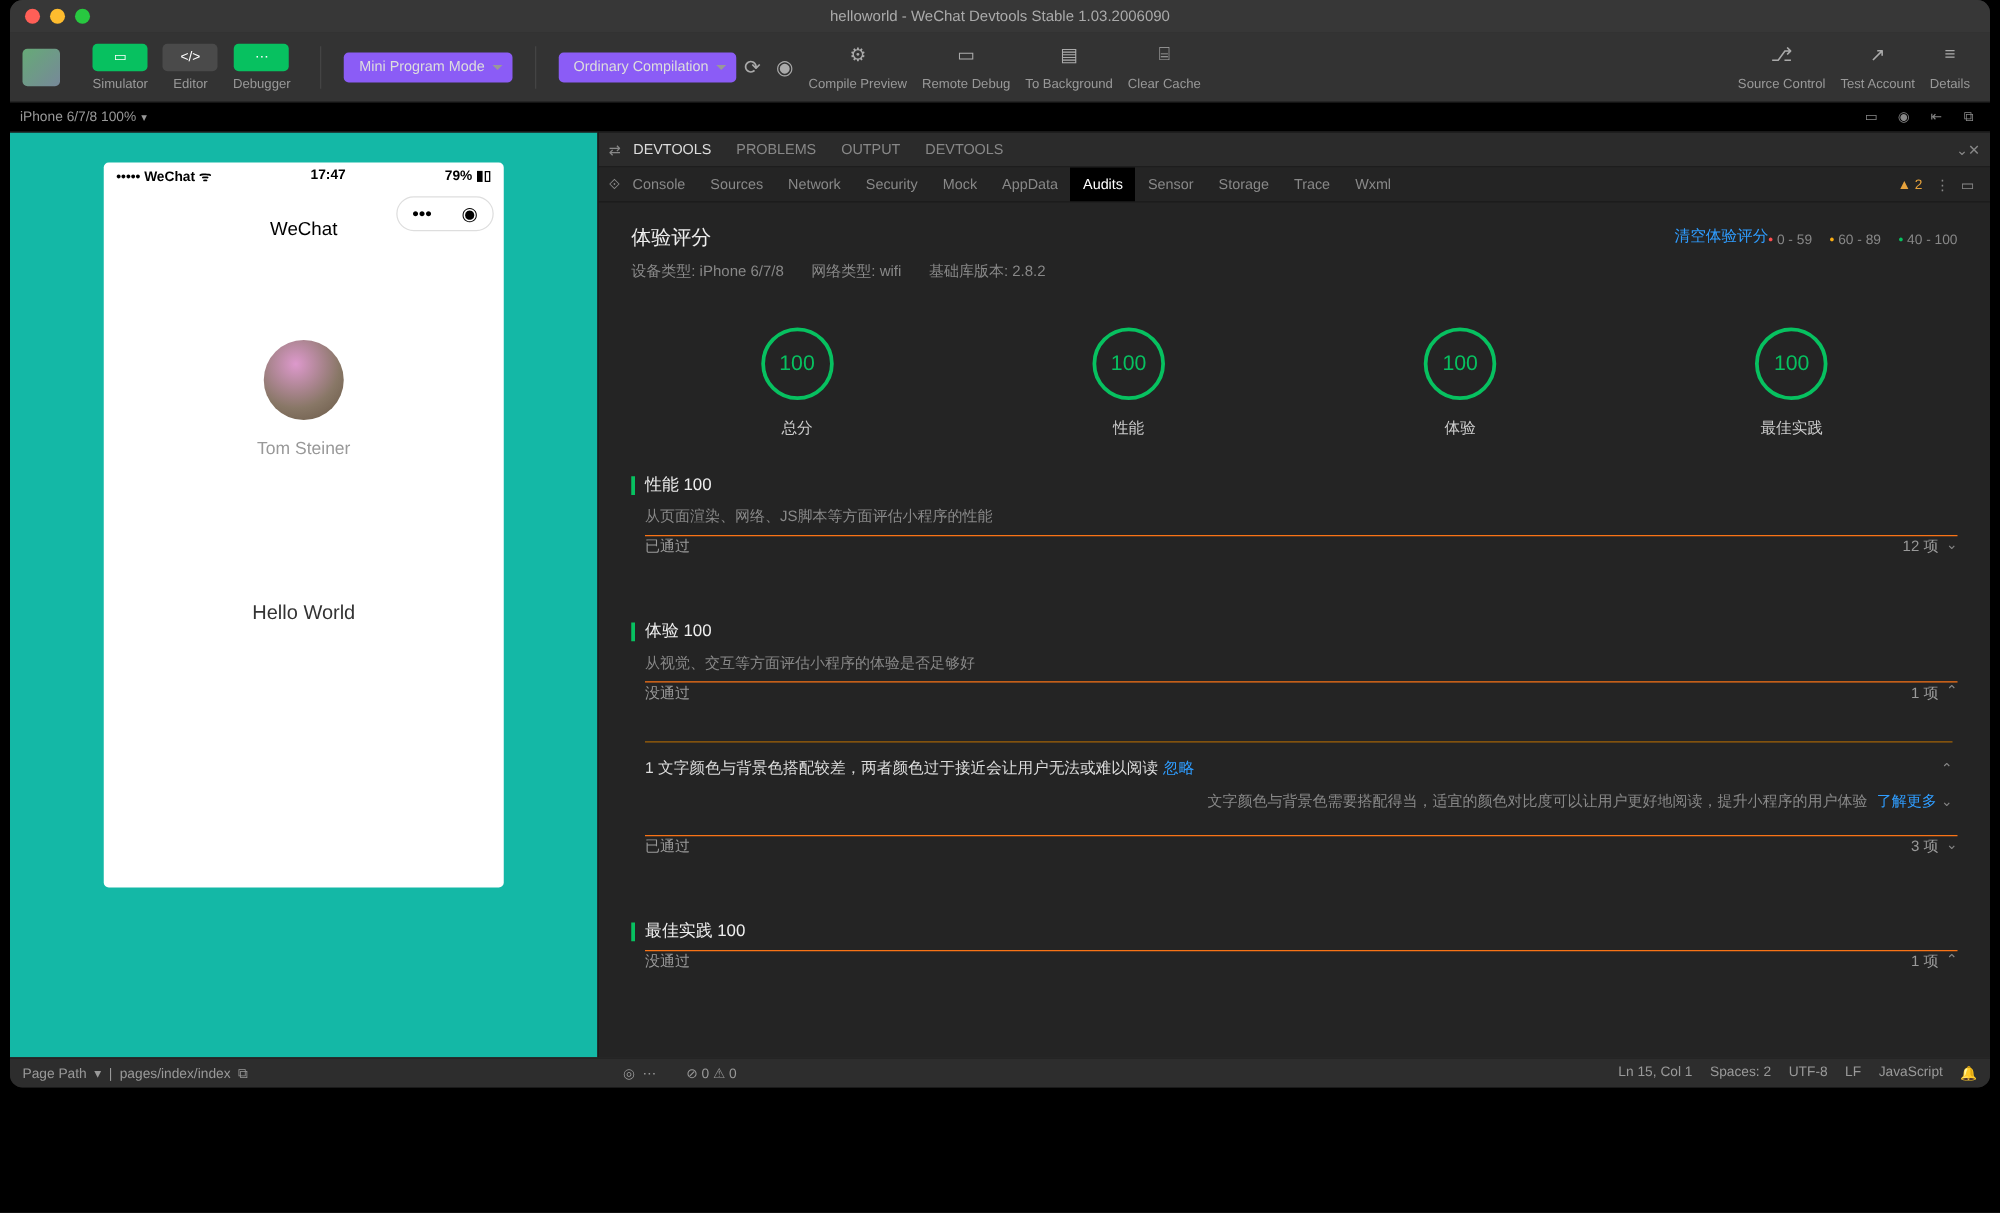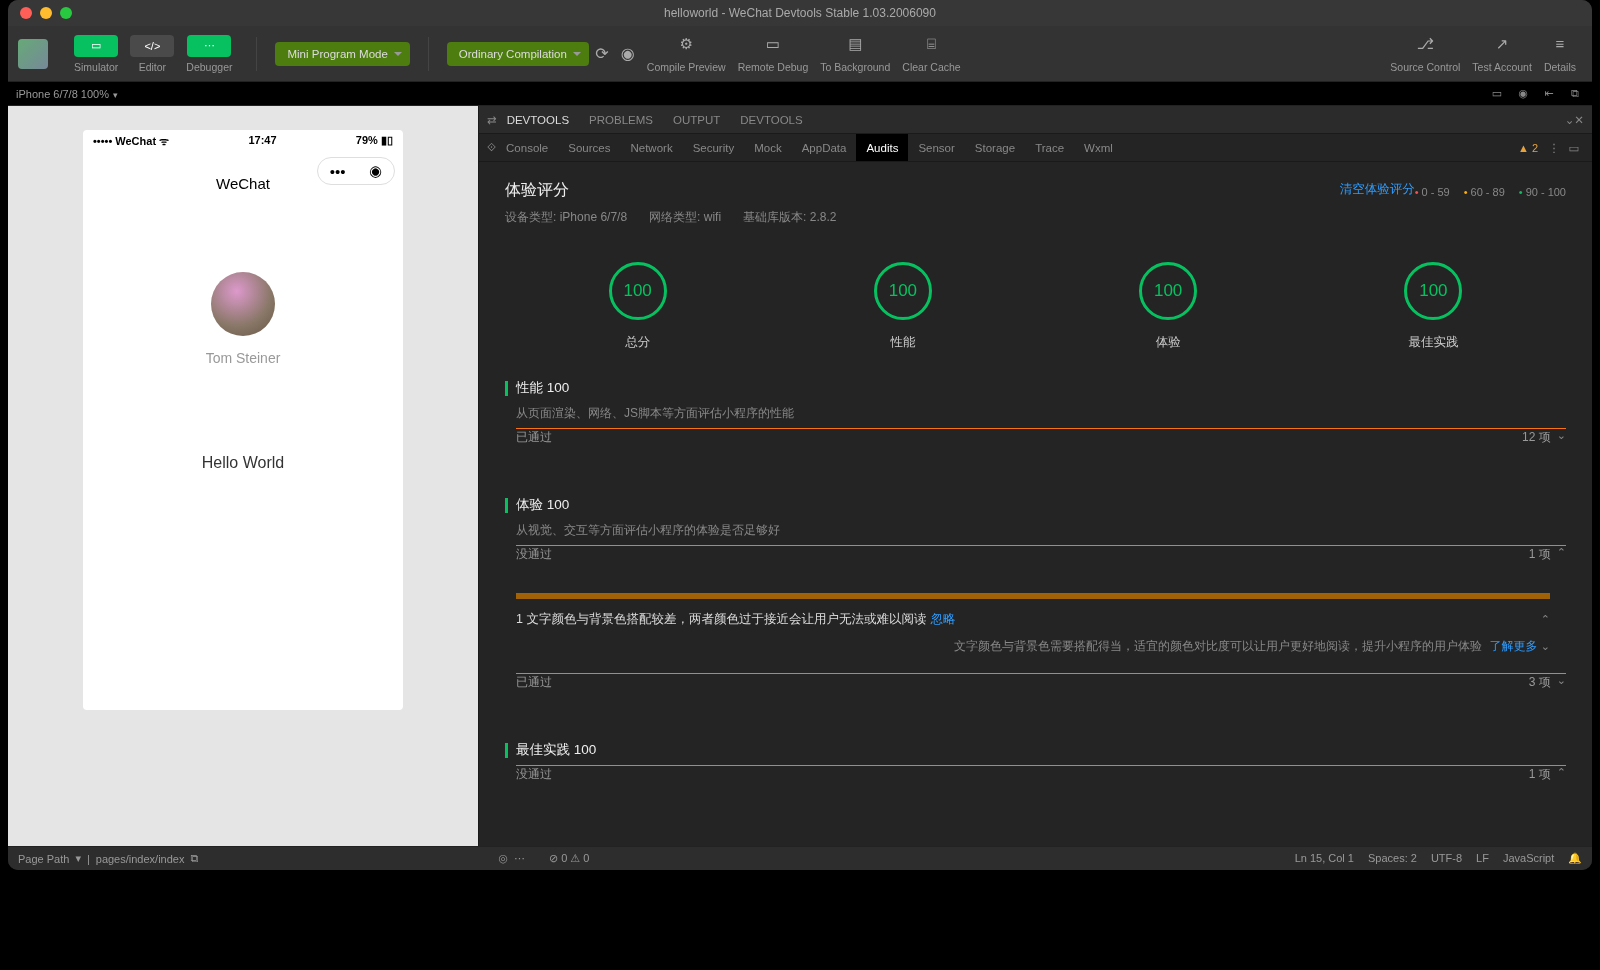--- a/index.html
+++ b/index.html
@@ -17,44 +17,44 @@
 
 
 .toolbar { height: 56px; background: #333; display: flex; align-items: center; padding: 0 10px; border-bottom: 1px solid #222; }
 .avatar-sm { width: 30px; height: 30px; border-radius: 4px; background: linear-gradient(135deg,#6a7,#789); margin-right: 20px; }
 .tbtn { display: flex; flex-direction: column; align-items: center; justify-content: center; margin: 0 6px; cursor: pointer; }
 .tbtn .pill { width: 44px; height: 22px; border-radius: 4px; display: flex; align-items: center; justify-content: center; color: #fff; font-size: 11px; }
 .tbtn .pill.green { background: #07c160; }
 .tbtn .pill.gray { background: #4a4a4a; }
 .tbtn .lbl { font-size: 10.5px; color: #999; margin-top: 4px; }
 .tb-sep { width: 1px; height: 34px; background: #444; margin: 0 18px; }
-.dropdown { height: 24px; background: #4d7c0f; border-radius: 4px; padding: 0 22px 0 12px; font-size: 11.5px; color: #ddd; display: flex; align-items: center; position: relative; cursor: pointer; }
+.dropdown { height: 24px; background: #8b5cf6; border-radius: 4px; padding: 0 22px 0 12px; font-size: 11.5px; color: #ddd; display: flex; align-items: center; position: relative; cursor: pointer; }
 .dropdown::after { content: ""; position: absolute; right: 8px; top: 50%; width: 0; height: 0; border: 4px solid transparent; border-top-color: #999; transform: translateY(-2px); }
 .icon-btn { width: 26px; height: 24px; display:flex; align-items:center; justify-content:center; color:#aaa; cursor:pointer; }
 .spacer { flex: 1; }
 
 
 .secbar { height: 24px; background: #000000; display: flex; align-items: center; padding: 0 8px; font-size: 11px; color: #999; border-bottom: 1px solid #222; }
 .secbar .dev { cursor:pointer; }
 .secbar .dev::after { content:"▾"; margin-left:4px; font-size:9px; }
 .secbar .mini-ico { width:18px; height:18px; display:inline-flex; align-items:center; justify-content:center; margin-left:8px; cursor:pointer; color:#888; }
 
 
 .main { flex: 1; display: flex; overflow: hidden; }
 
 
-.sim-pane { width: 470px; background: #e5e5e5; display:flex; flex-direction:column; align-items:center; padding-top: 24px; }
+.sim-pane { width: 470px; background: #14b8a6; display:flex; flex-direction:column; align-items:center; padding-top: 24px; }
 .phone { width: 320px; height: 580px; background: #fff; border-radius: 4px; overflow: hidden; display:flex; flex-direction:column; color:#000; }
 .status { height: 20px; display:flex; align-items:center; justify-content:space-between; padding: 0 10px; font-size: 11px; font-weight:600; }
 .navbar { height: 42px; display:flex; align-items:flex-end; justify-content:center; position: relative; font-size:15px; }
 .nav-capsule { position:absolute; right:8px; top:7px; width:78px; height:28px; border:1px solid #dedede; border-radius:18px; display:flex; align-items:center; justify-content:space-around; }
 .phone-body { flex:1; display:flex; flex-direction:column; align-items:center; padding-top: 80px; }
 .avatar-lg { width: 64px; height:64px; border-radius:50%; background: radial-gradient(circle at 40% 30%, #d9c, #876 60%, #654); }
 .username { margin-top:14px; color:#999; font-size:14px; }
-.hello { margin-top: 88px; font-size:16px; color:#333; }
+.hello { margin-top: 116px; font-size:16px; color:#333; }
 
 
 .dev-pane { flex:1; background:#242424; display:flex; flex-direction:column; border-left:1px solid #1a1a1a; overflow:hidden; }
 .dev-tabs { height:28px; background:#2b2b2b; display:flex; align-items:center; padding:0 8px; font-size:11.5px; color:#888; border-bottom:1px solid #1a1a1a; }
 .dev-tabs .dtab { padding:0 10px; height:100%; display:flex; align-items:center; cursor:pointer; }
 .dev-tabs .dtab.active { color:#ddd; }
 .sub-tabs { height:28px; background:#242424; display:flex; align-items:center; padding:0 8px; font-size:11.5px; color:#888; border-bottom:1px solid #1a1a1a; }
 .sub-tabs .stab { padding:0 10px; height:100%; display:flex; align-items:center; cursor:pointer; }
 .sub-tabs .stab.active { background:#000; color:#fff; }
 .sub-tabs .warn2 { margin-left:auto; color:#e6a23c; font-size:11px; margin-right:6px; display:flex; align-items:center; gap:3px; }
@@ -77,21 +77,21 @@
 .score .sl { font-size:12.5px; color:#ccc; }
 
 .section { margin-top:28px; }
 .sec-head { display:flex; align-items:center; }
 .sec-bar { width:3px; height:15px; background:#07c160; margin-right:8px; }
 .sec-title { font-size:13.5px; color:#eee; }
 .sec-desc { font-size:12px; color:#888; margin:8px 0 0 11px; }
 .sec-row { display:flex; align-items:flex-start; height:40px; font-size:12px; color:#999; margin:6px 0 0 11px; border-top:1px solid #f97316; cursor:pointer; }
 .sec-row .count { margin-left:auto; margin-right:6px; }
 .chev { font-size:11px; color:#888; }
-.issue { margin:8px 16px 0 11px; padding:12px 0; font-size:12.5px; color:#ddd; border-top:6px solid #a16207; }
+.issue { margin:8px 4px 0 11px; padding:12px 0; font-size:12.5px; color:#ddd; border-top:1px solid #a16207; }
 .issue .link { color:#2f9dff; cursor:pointer; margin-left:4px; }
 .issue-detail { margin:10px 0 0 22px; font-size:12px; color:#888;text-align:right; }
 .issue-detail .link { color:#2f9dff; cursor:pointer; }
 
 
 .statusbar { height:24px; background:#2d2d2d; border-top:1px solid #222; display:flex; align-items:center; padding:0 10px; font-size:11px; color:#999; }
 .statusbar .sg { display:flex; align-items:center; gap:6px; }
 .statusbar .right { margin-left:auto; display:flex; gap:14px; }
 </style>
 </head>
@@ -235,21 +235,21 @@
               <span><span>设备类型:</span> <span>iPhone 6/7/8</span></span>
               <span><span>网络类型:</span> <span>wifi</span></span>
               <span><span>基础库版本:</span> <span>2.8.2</span></span>
             </div>
           </div>
           <div style="margin-left:auto; display:flex; flex-direction:row; align-items:flex-end;">
             <span class="clear">清空体验评分</span>
             <div class="legend">
               <span class="bad">0 - 59</span>
               <span class="mid">60 - 89</span>
-              <span class="good">90 - 100</span>
+              <span class="good">40 - 100</span>
             </div>
           </div>
         </div>
 
         <div class="scores">
           <div class="score">
               <div class="ring">100</div>
               <div class="sl">总分</div>
             </div>
           <div class="score">

